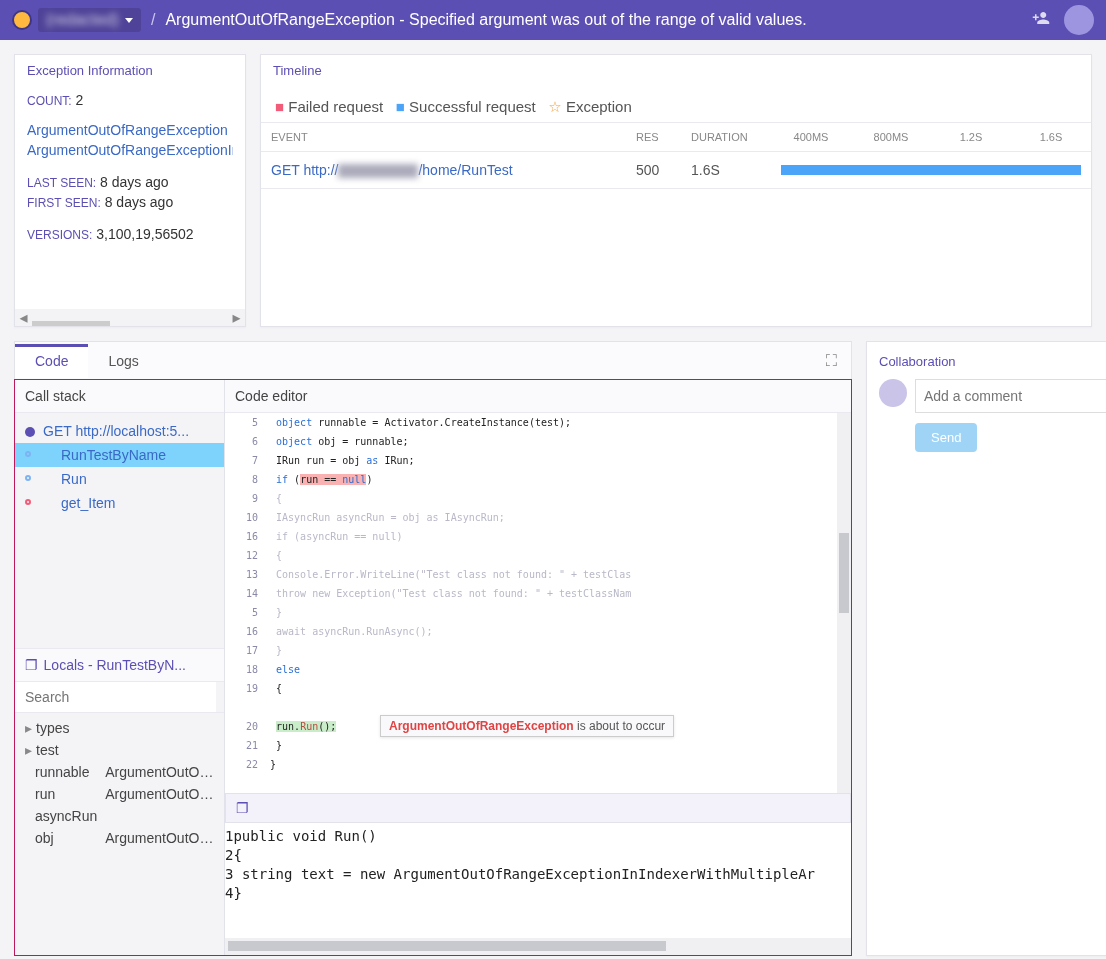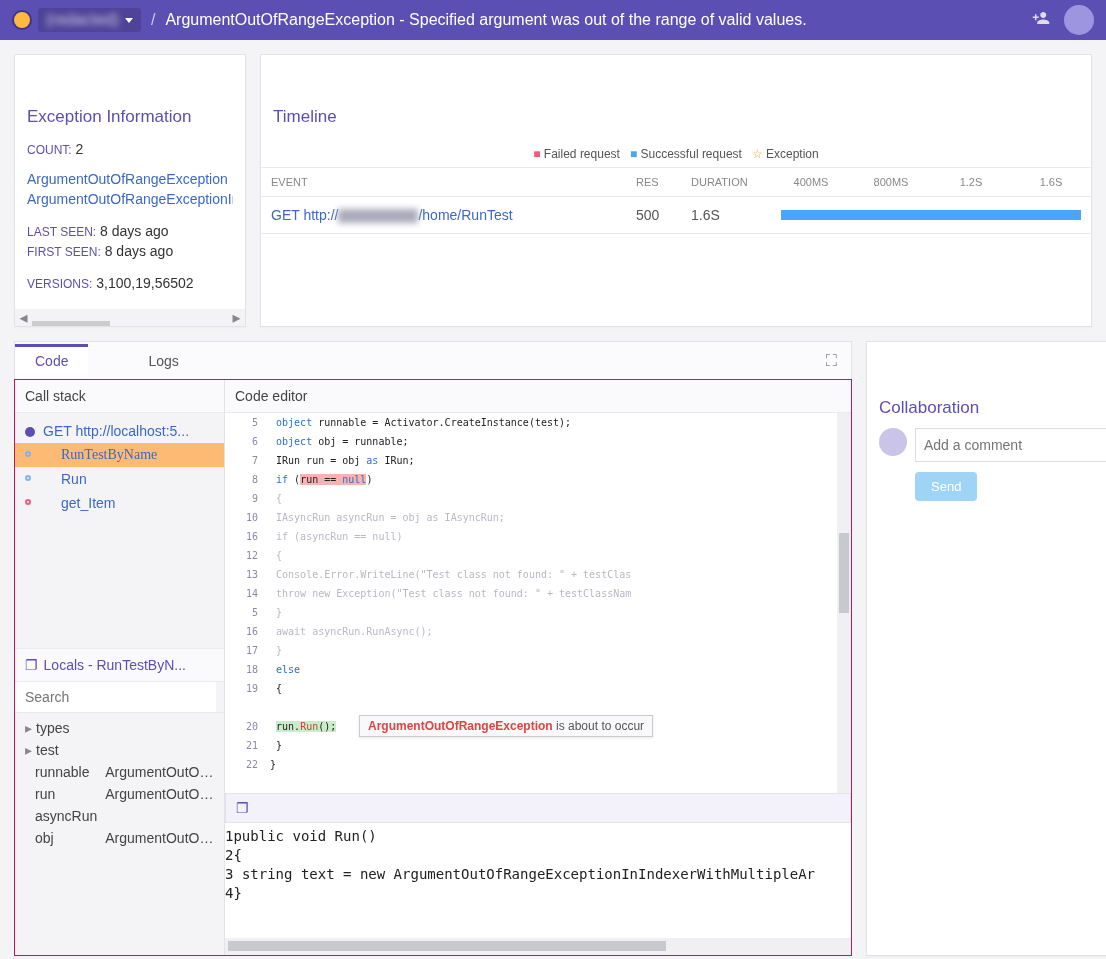--- a/index.html
+++ b/index.html
@@ -11,60 +11,60 @@
   .breadcrumb-root .blur { filter: blur(3px); opacity:.7;}
   .caret-down { width:0;height:0;border-left:4px solid transparent;border-right:4px solid transparent;border-top:5px solid #fff;}
   .slash { margin: 0 10px; color: #cbc4ef; }
   .title { font-weight: 400; }
   .topbar-right { margin-left: auto; display: flex; align-items: center; gap: 14px; }
   .add-user-icon svg { fill: #fff; opacity: .8; }
   .avatar { width: 30px; height: 30px; border-radius: 50%; background: #9e95e0; }
 
   .page { padding: 14px; display: grid; grid-template-columns: 232px 1fr; gap: 14px; }
   .panel { background: #fff; border: 1px solid #e2e2ea; box-shadow: 0 1px 2px rgba(0,0,0,.03); }
-  .panel h2 { font-size: 17px; font-weight: 400; color: #5c4fb3; padding: 8px 12px 8px; margin-top: 44px; }
+  .panel h2 { font-size: 13px; font-weight: 400; color: #5c4fb3; padding: 8px 12px 8px; }
   .exc-info { height: 273px; overflow: hidden; position: relative; }
   .exc-body { padding: 2px 12px 10px; font-size: 14px; color: #333; }
   .exc-body .row { margin: 4px 0; white-space: nowrap; overflow: hidden; }
   .lbl { color: #5c4fb3; font-size: 12px; text-transform: uppercase; }
   .link { color: #3a69c6; }
   .hscroll { position: absolute; bottom: 0; left: 0; right: 0; height: 17px; background: #f3f3f6; display:flex; align-items:center;}
   .hscroll .btn { width:17px;height:17px;display:flex;align-items:center;justify-content:center;color:#888;}
   .hscroll .track { flex:1; position:relative;}
   .hscroll .thumb { position:absolute; left:0; width:40%; height:10px; top:3px; background:#ccc;}
 
   .timeline { height: 273px; }
-  .timeline-legend { font-size: 12px; color: #555; text-align: center; padding: 12px 14px 6px; }
+  .timeline-legend { font-size: 15px; color: #555; text-align: left; padding: 12px 14px 6px; }
   .lg-failed::before { content:"■ "; color:#f35c78;}
   .lg-success::before { content:"■ "; color:#4ca4f8;}
   .lg-exc::before { content:"☆ "; color:#f6a23e;}
   .tl-table { width:100%; border-collapse: collapse; font-size: 14px; }
   .tl-table th { text-align:left; font-size:11px; font-weight:400; color:#888; text-transform:uppercase; border-top:1px solid #e9e9ef; border-bottom:1px solid #e9e9ef; padding:8px 10px;}
   .tl-table td { padding:10px; border-bottom:1px solid #e9e9ef; color:#555; }
   .tl-table .event { color:#3a69c6; }
   .tl-bar { height:10px; background:#4ca4f8; width:100%; }
   .blurbox { display:inline-block; width:80px; height:14px; background:#aab; filter:blur(3px); vertical-align:middle;}
 
   
   .row2 { grid-column: 1 / span 2; display: grid; grid-template-columns: 838px 1fr; gap: 14px; }
   .main { display:flex; flex-direction:column; }
-  .tabs { display:flex; align-items:center; background:#fbfbfd; border:1px solid #e2e2ea; border-bottom:none; height:38px;gap:40px;}
+  .tabs { display:flex; align-items:center; background:#fbfbfd; border:1px solid #e2e2ea; border-bottom:none; height:38px;}
   .tab { padding: 9px 20px; font-size: 14px; color:#555; cursor:pointer;}
   .tab.active { color:#5c4fb3; border-top:3px solid #5c4fb3; padding-top:6px; background:#fff;}
   .fullscreen { margin-left:auto; padding:0 14px; color:#888; }
   .work { display:grid; grid-template-columns:210px 1fr; border:1px solid #be185d; }
   .col-left { border-right:1px solid #e2e2ea; display:flex; flex-direction:column;}
   .sub-h { font-size:14px; color:#444; padding:8px 10px; background:#fafafd; border-bottom:1px solid #e9e9ef;}
   .stack { padding: 6px 0; height: 235px; text-align: right; }
   .stack-item { display:flex; align-items:center; padding: 4px 8px 4px 28px; font-size:14px; white-space:nowrap; overflow:hidden; text-overflow:ellipsis; position:relative;}
   .stack-item .dot { position:absolute; left:10px; width:10px;height:10px;border-radius:50%; top:8px;}
   .stack-item .dot.solid { background:#5c4fb3;}
   .stack-item .dot.ring { border:2px solid #7eb3f3; width:6px;height:6px;}
   .stack-item .dot.red { border:2px solid #f35c78; width:6px;height:6px;}
-  .stack-item.sel { background:#fdba74;font-family:Liberation Serif, serif;}
+  .stack-item.sel { background:#7dd3fc;}
   .stack-text { color:#3a69c6;}
   .stack-item.sub { padding-left:46px;}
 
   .locals-head { display:flex; align-items:center; gap:6px; padding:8px 10px; font-size:14px; color:#5c4fb3; background:#fafafd; border-top:1px solid #e9e9ef; border-bottom:1px solid #e9e9ef;}
   .copy-icon{ color:#5c4fb3;}
   .search-wrap { display:flex; align-items:center; border-bottom:1px solid #e9e9ef;}
   .search-wrap input { flex:1; border:none; padding:7px 10px; font-size:14px; outline:none;}
   .search-wrap .mag { padding:0 10px; color:#888;}
   .locals { padding:4px 0; font-size:14px;}
   .loc-row { display:flex; padding:3px 10px; white-space:nowrap; overflow:hidden;}
@@ -74,21 +74,21 @@
   .indent { padding-left:20px;}
 
   .editor { display:flex; flex-direction:column;}
   .code-area { height: 380px; overflow:hidden; position:relative; background:#fff;}
   .code { font-family: Consolas, monospace; font-size:10px; line-height:19px; }
   .code .ln { display:inline-block; width:45px; text-align:right; color:#8a8aa8; padding-right:12px;}
   .code .kw { color:#2a6fd6;}
   .code .cm { color:#b8b8c8;}
   .code .hl-red { background:#f9b1b1;}
   .code .hl-grn { background:#c9edc9;}
-  .tooltip { position:absolute; left:134px; top:302px; background:#f9f9fb; border:1px solid #ccc; padding:3px 8px; font-size:12px; color:#555; box-shadow:0 1px 3px rgba(0,0,0,.1);}
+  .tooltip { position:absolute; left:155px; top:302px; background:#f9f9fb; border:1px solid #ccc; padding:3px 8px; font-size:12px; color:#555; box-shadow:0 1px 3px rgba(0,0,0,.1);}
   .tooltip b { color:#e04343; font-weight:600;}
   .vscroll { position:absolute; right:0; top:0; bottom:0; width:14px; background:#f0f0f3;}
   .vscroll .thumb { position:absolute; left:2px; right:2px; top:120px; height:80px; background:#c8c8cf;}
 
   .file-bar { background:#f3f2fb; border:1px solid #e2e2ea; padding:6px 10px; font-size:14px; color:#5c4fb3; display:flex; gap:8px; align-items:center;}
   .code2 { font-family: Consolas, monospace; font-size:14px; line-height:19px; background:#fff; padding:4px 0 0 0; height:115px; position:relative;}
   .hscroll2 { height:17px; background:#f0f0f3; display:flex;}
   .hscroll2 .thumb{ width:70%; height:10px; background:#c8c8cf; margin:3px;}
 
   .collab { padding: 12px;}

